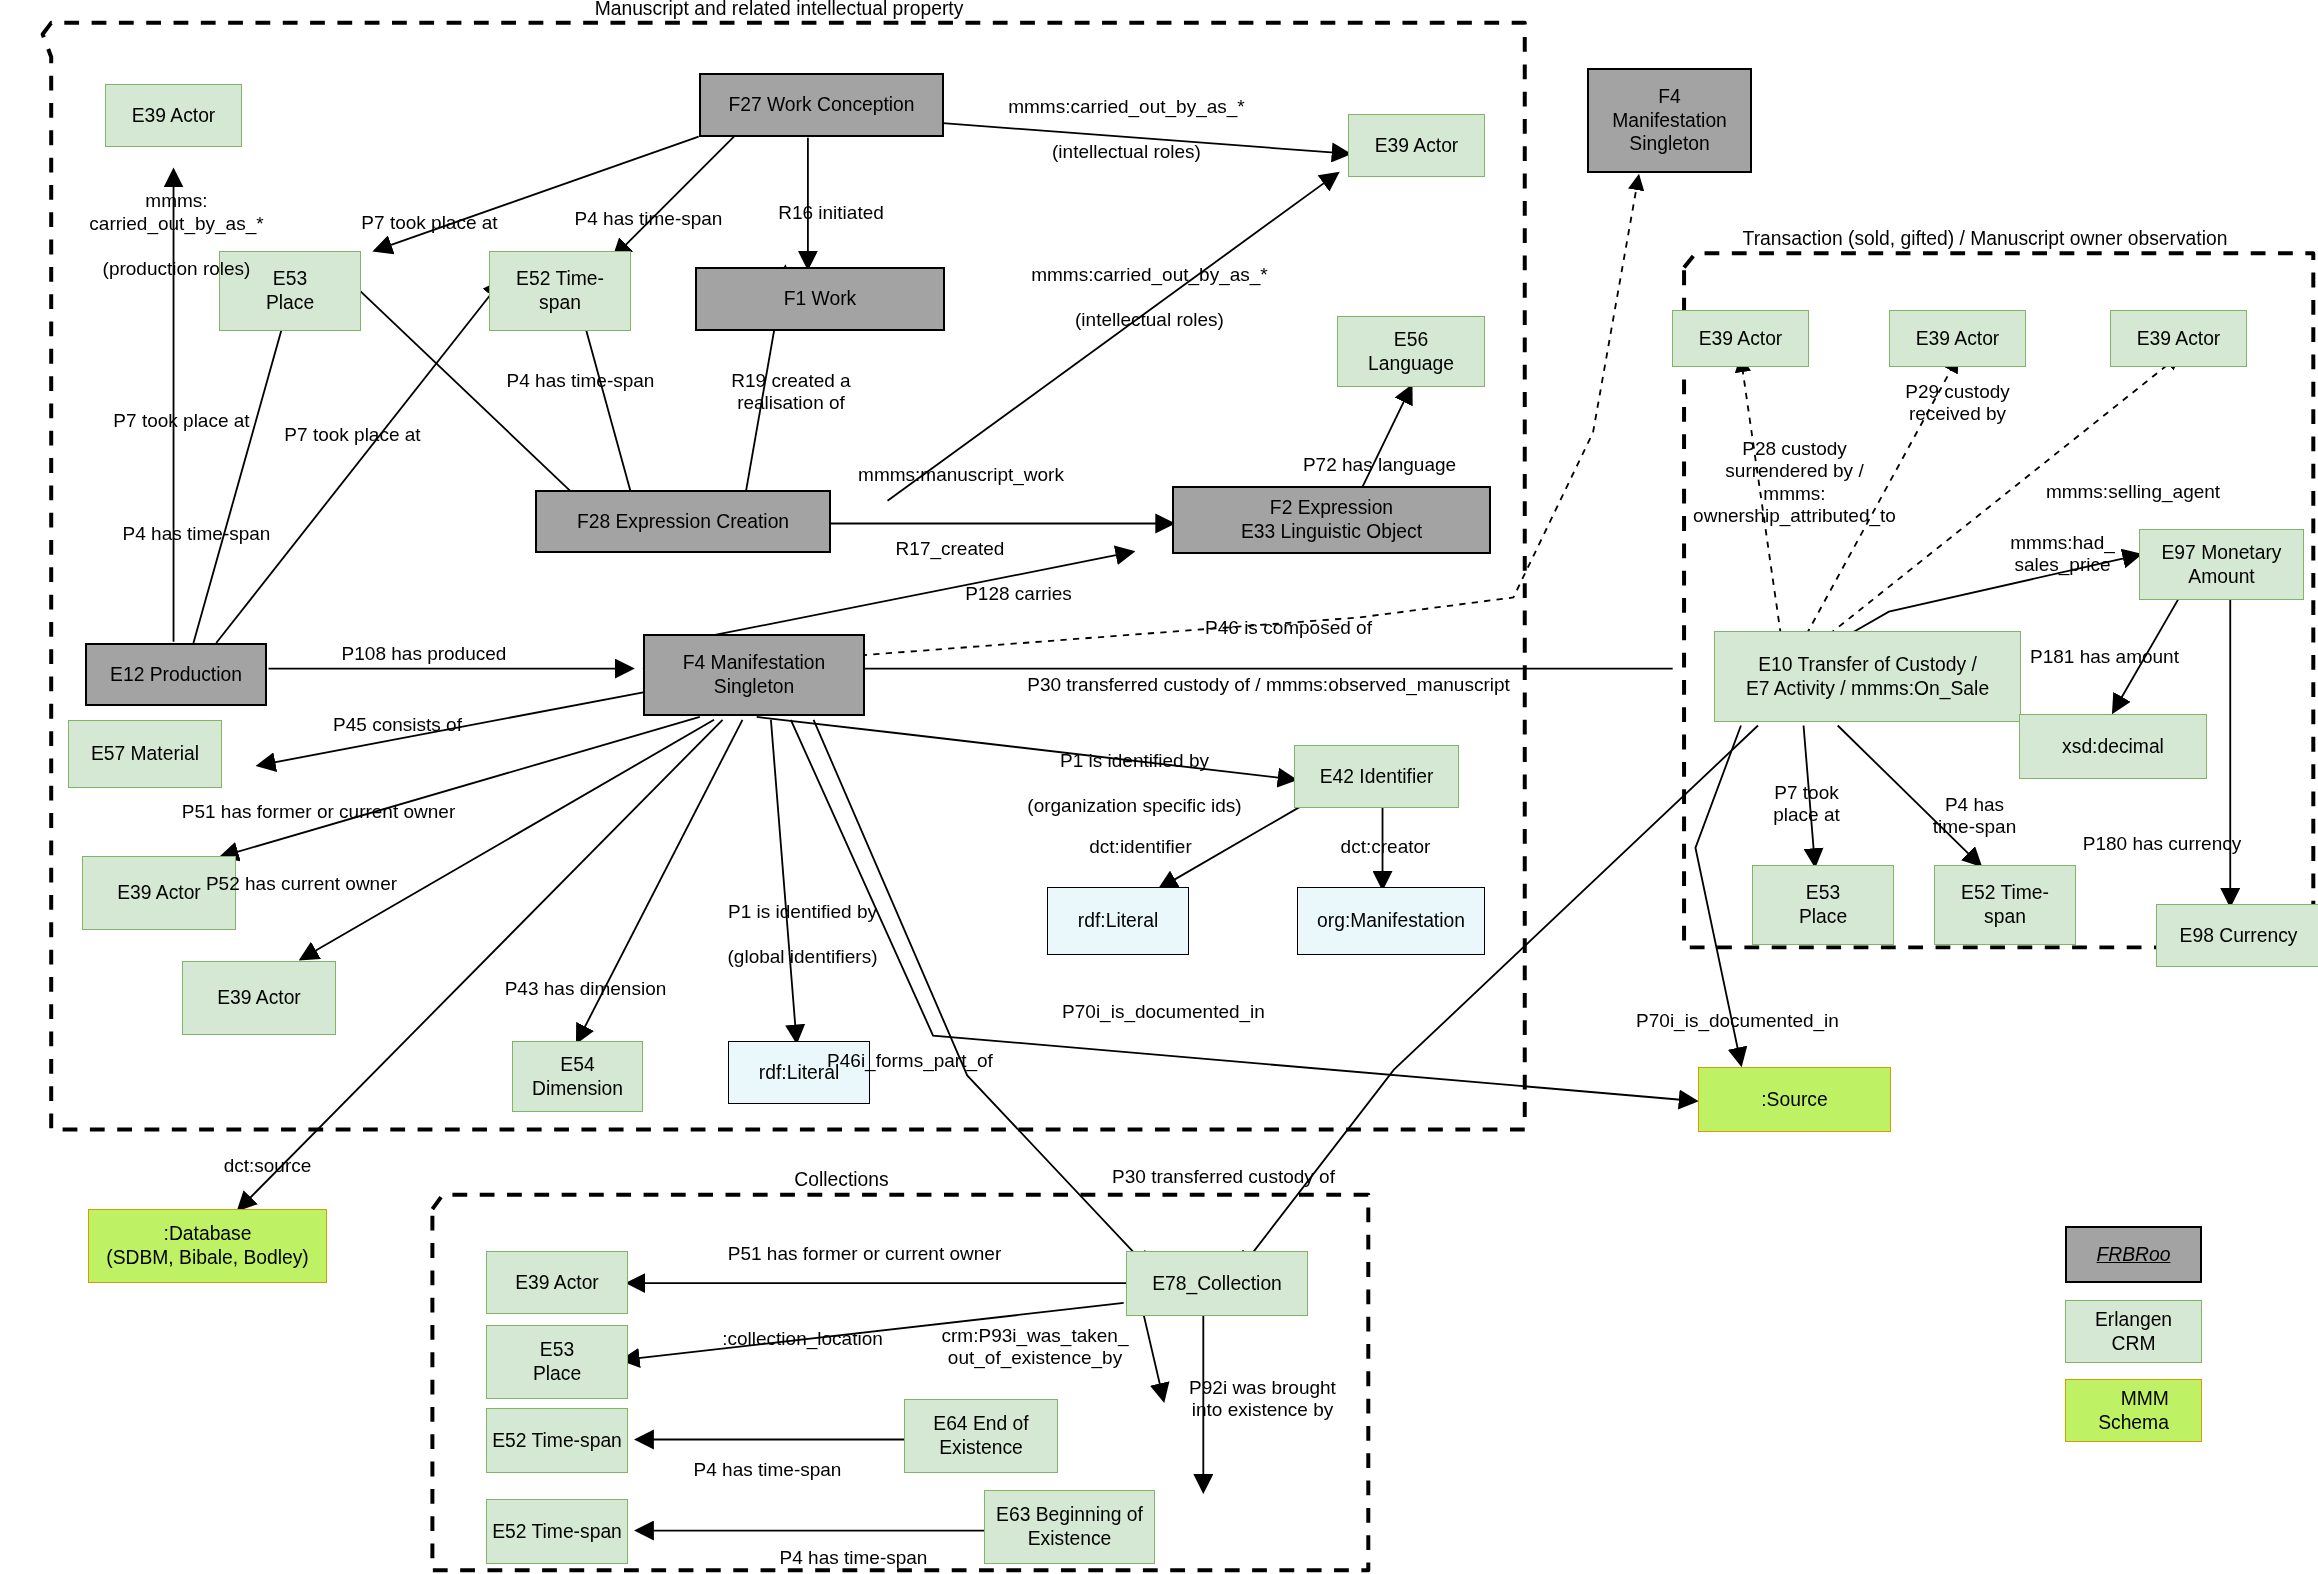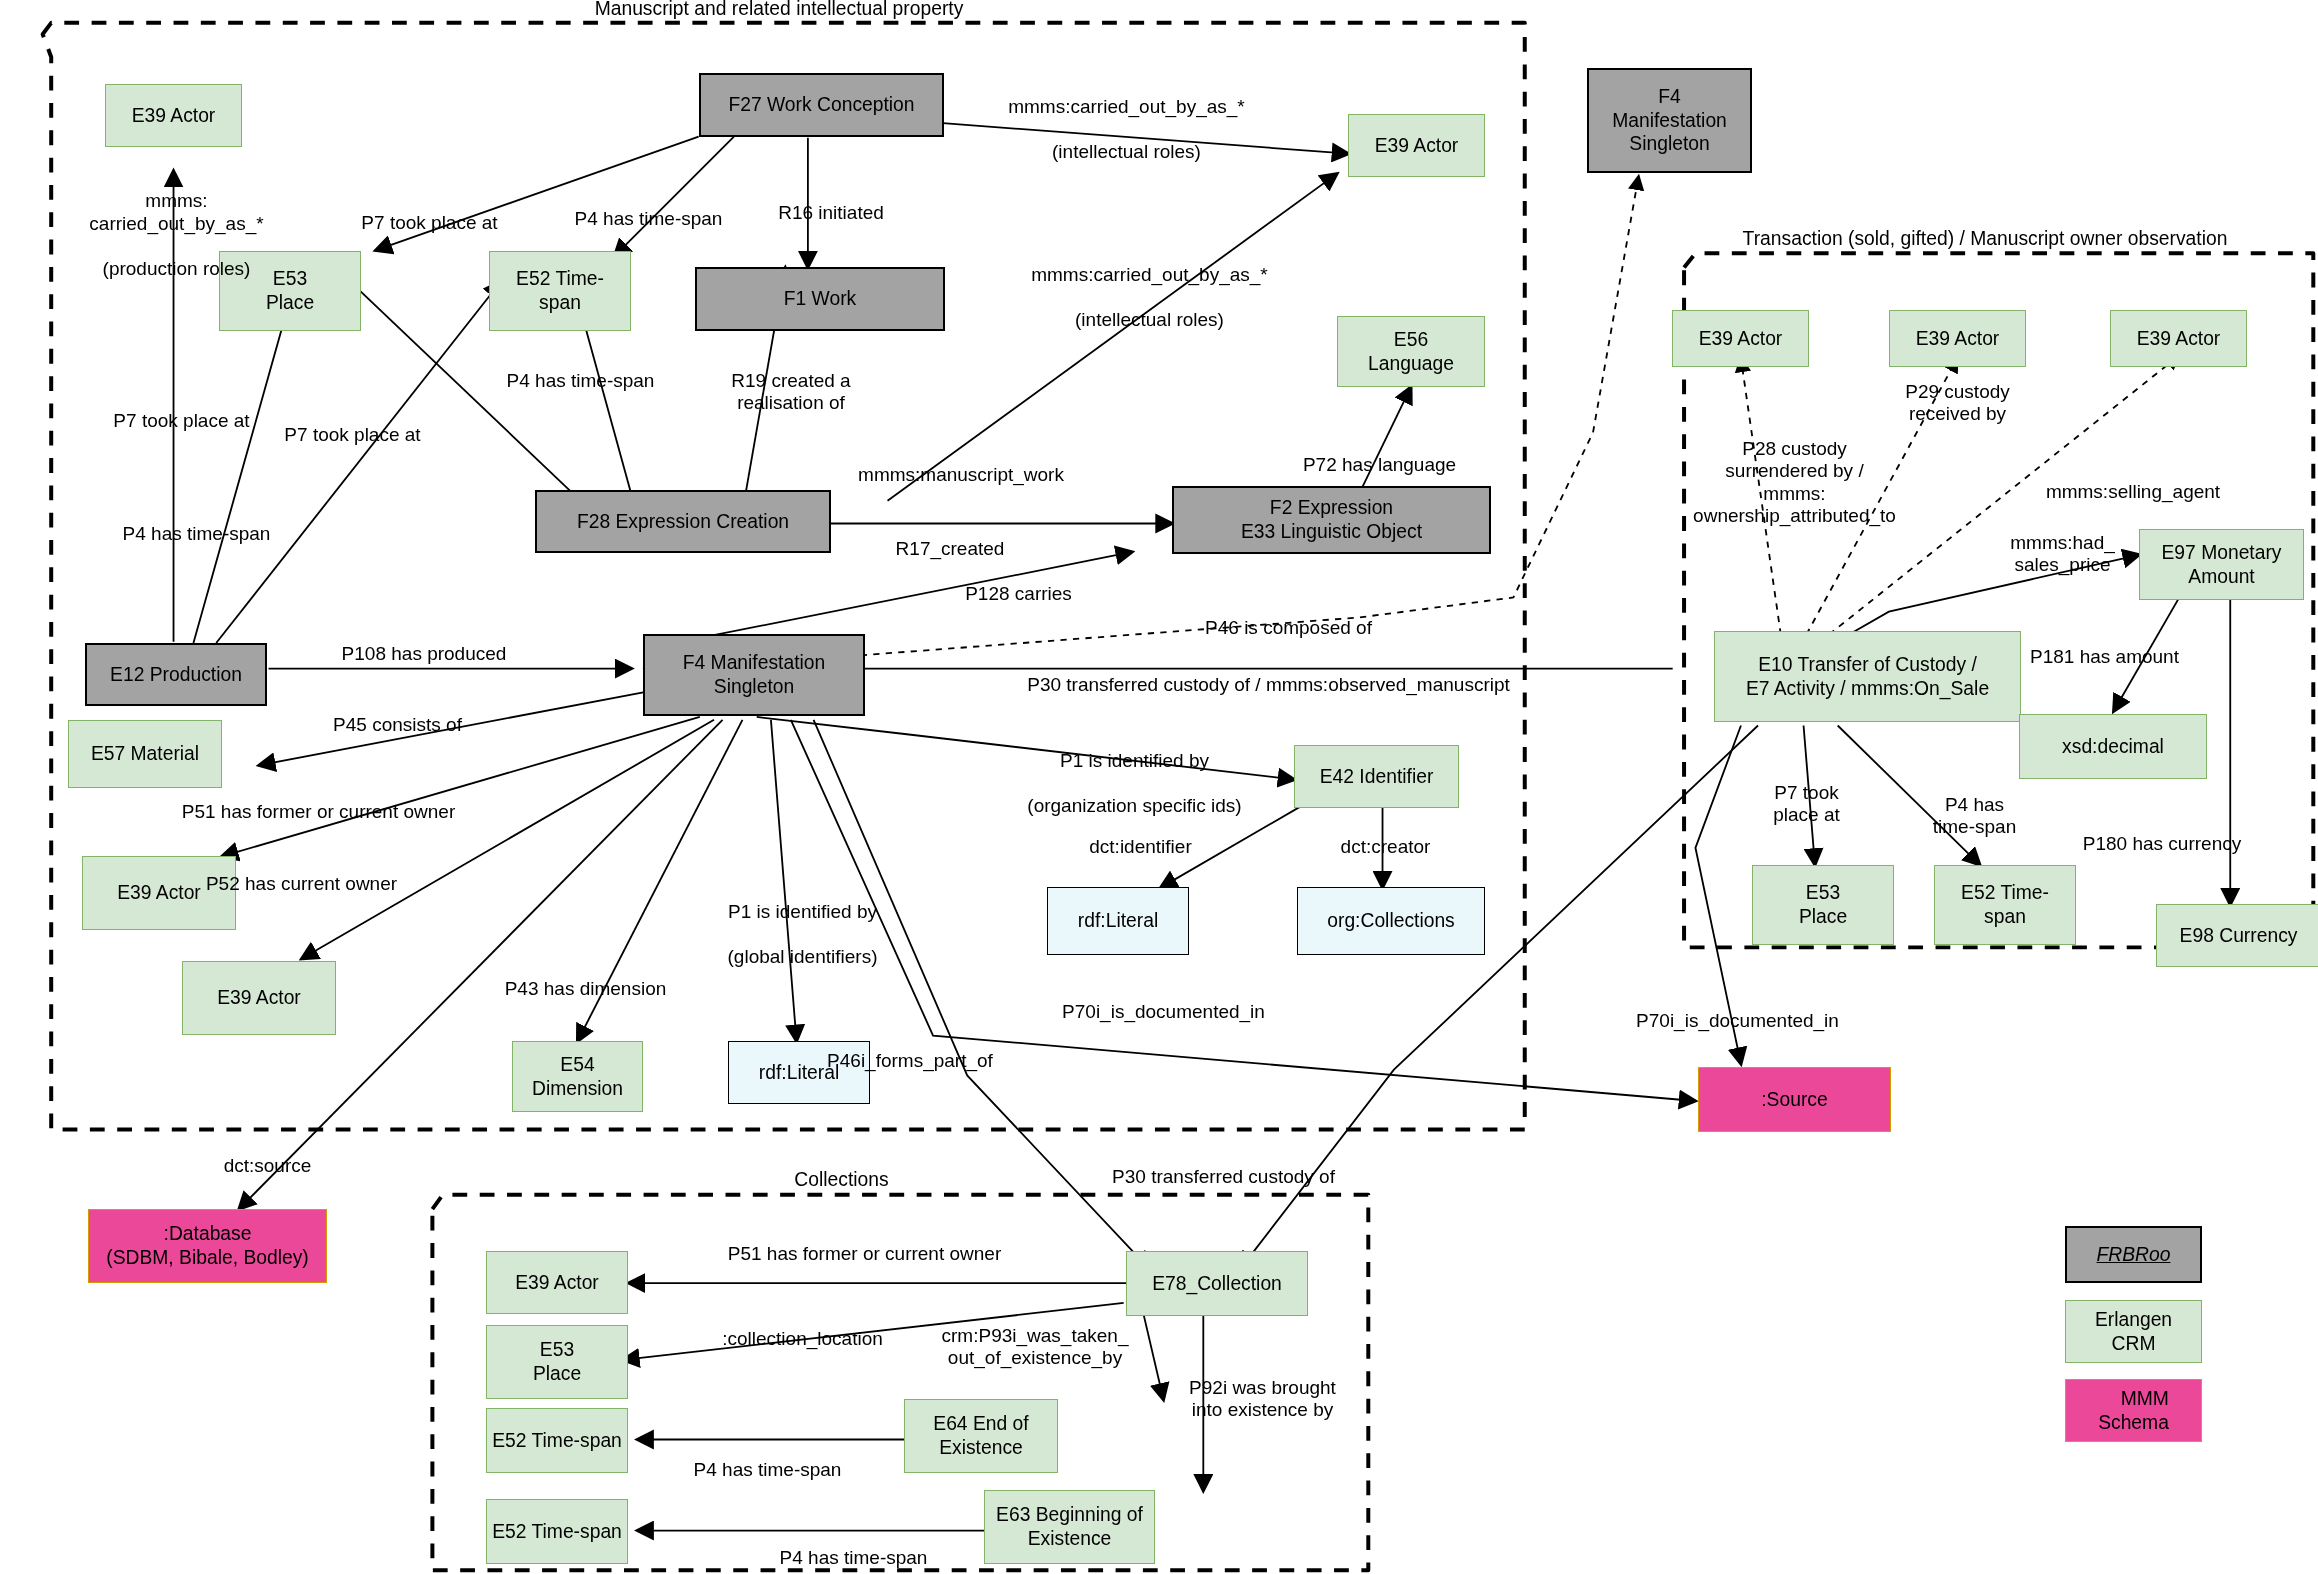--- a/index.html
+++ b/index.html
@@ -20,21 +20,21 @@
     justify-content:center;
     text-align:center;
     line-height:1.22;
     font-size:19.3px;
     color:#000000;
     white-space:pre-line;
     z-index:5;
   }
   .n-frbroo{background:#a3a3a3;border:2.8px solid #000000;}
   .n-crm{background:#d5e8d4;border:1.7px solid #82b366;}
-  .n-mmm{background:#ec4899;border:1.7px solid #d79b00;}
+  .n-mmm{background:#bef264;border:1.7px solid #d79b00;}
   .n-lit{background:#eaf7fb;border:1.7px solid #000000;}
   .lbl{
     position:absolute;
     font-size:19px;
     color:#000000;
     text-align:center;
     line-height:1.18;
     white-space:pre-line;
     z-index:6;
   }
@@ -199,21 +199,21 @@
 Singleton</div>
   <div class="node n-crm" style="left:1678px;top:631px;width:307px;height:91px;margin-left:36px;">E10 Transfer of Custody /
 E7 Activity / mmms:On_Sale</div>
 
   <div class="node n-crm" style="left:68px;top:720px;width:154px;height:68px;">E57 Material</div>
   <div class="node n-crm" style="left:1294px;top:745px;width:165px;height:63px;">E42 Identifier</div>
   <div class="node n-crm" style="left:2019px;top:714px;width:188px;height:65px;">xsd:decimal</div>
 
   <div class="node n-crm" style="left:82px;top:856px;width:154px;height:74px;">E39 Actor</div>
   <div class="node n-lit" style="left:1047px;top:887px;width:142px;height:68px;">rdf:Literal</div>
-  <div class="node n-lit" style="left:1297px;top:887px;width:188px;height:68px;">org:Collections</div>
+  <div class="node n-lit" style="left:1297px;top:887px;width:188px;height:68px;">org:Manifestation</div>
   <div class="node n-crm" style="left:1752px;top:865px;width:142px;height:80px;">E53
 Place</div>
   <div class="node n-crm" style="left:1934px;top:865px;width:142px;height:80px;">E52 Time-
 span</div>
   <div class="node n-crm" style="left:2156px;top:904px;width:165px;height:63px;">E98 Currency</div>
 
   <div class="node n-crm" style="left:182px;top:961px;width:154px;height:74px;">E39 Actor</div>
   <div class="node n-crm" style="left:512px;top:1041px;width:131px;height:71px;">E54
 Dimension</div>
   <div class="node n-lit" style="left:728px;top:1041px;width:142px;height:63px;">rdf:Literal</div>

